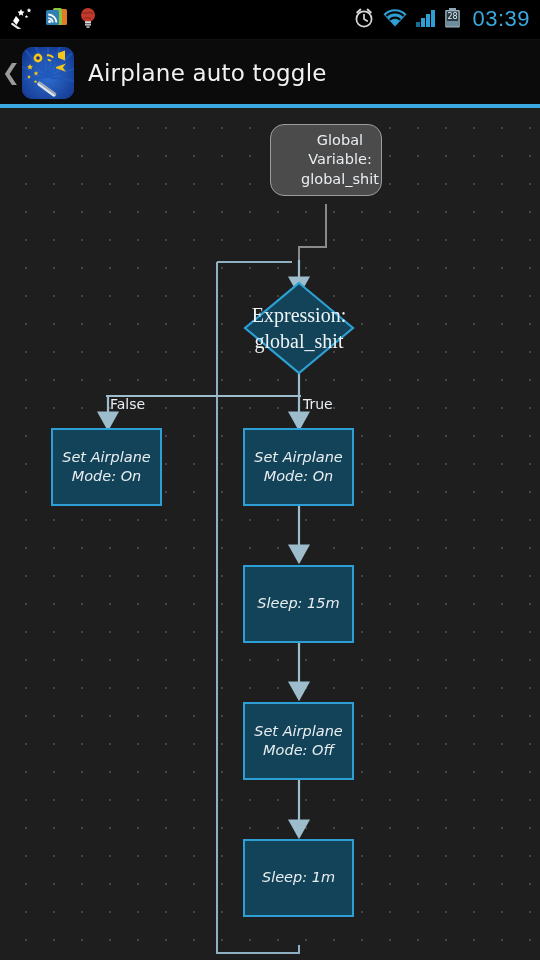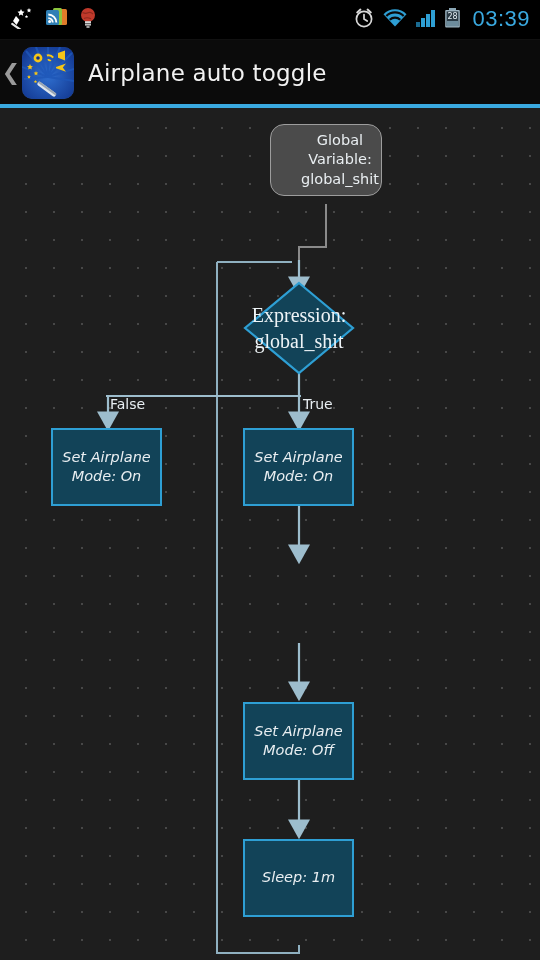--- a/index.html
+++ b/index.html
@@ -272,20 +272,21 @@
 
     <div class="edge-label" style="left:110px; top:288px;">False</div>
     <div class="edge-label" style="left:303px; top:288px;">True</div>
 
     <div class="node node-action" style="left:51px; top:320px; width:111px; height:78px;">Set Airplane
 Mode: On</div>
 
     <div class="node node-action" style="left:243px; top:320px; width:111px; height:78px;">Set Airplane
 Mode: On</div>
 
+    <div class="node node-action" style="left:243px; top:457px; width:111px; height:78px;">Sleep: 15m</div>
 
     <div class="node node-action" style="left:243px; top:594px; width:111px; height:78px;">Set Airplane
 Mode: Off</div>
 
     <div class="node node-action" style="left:243px; top:731px; width:111px; height:78px;">Sleep: 1m</div>
 
   </div>
 </div>
 
 </body></html>

